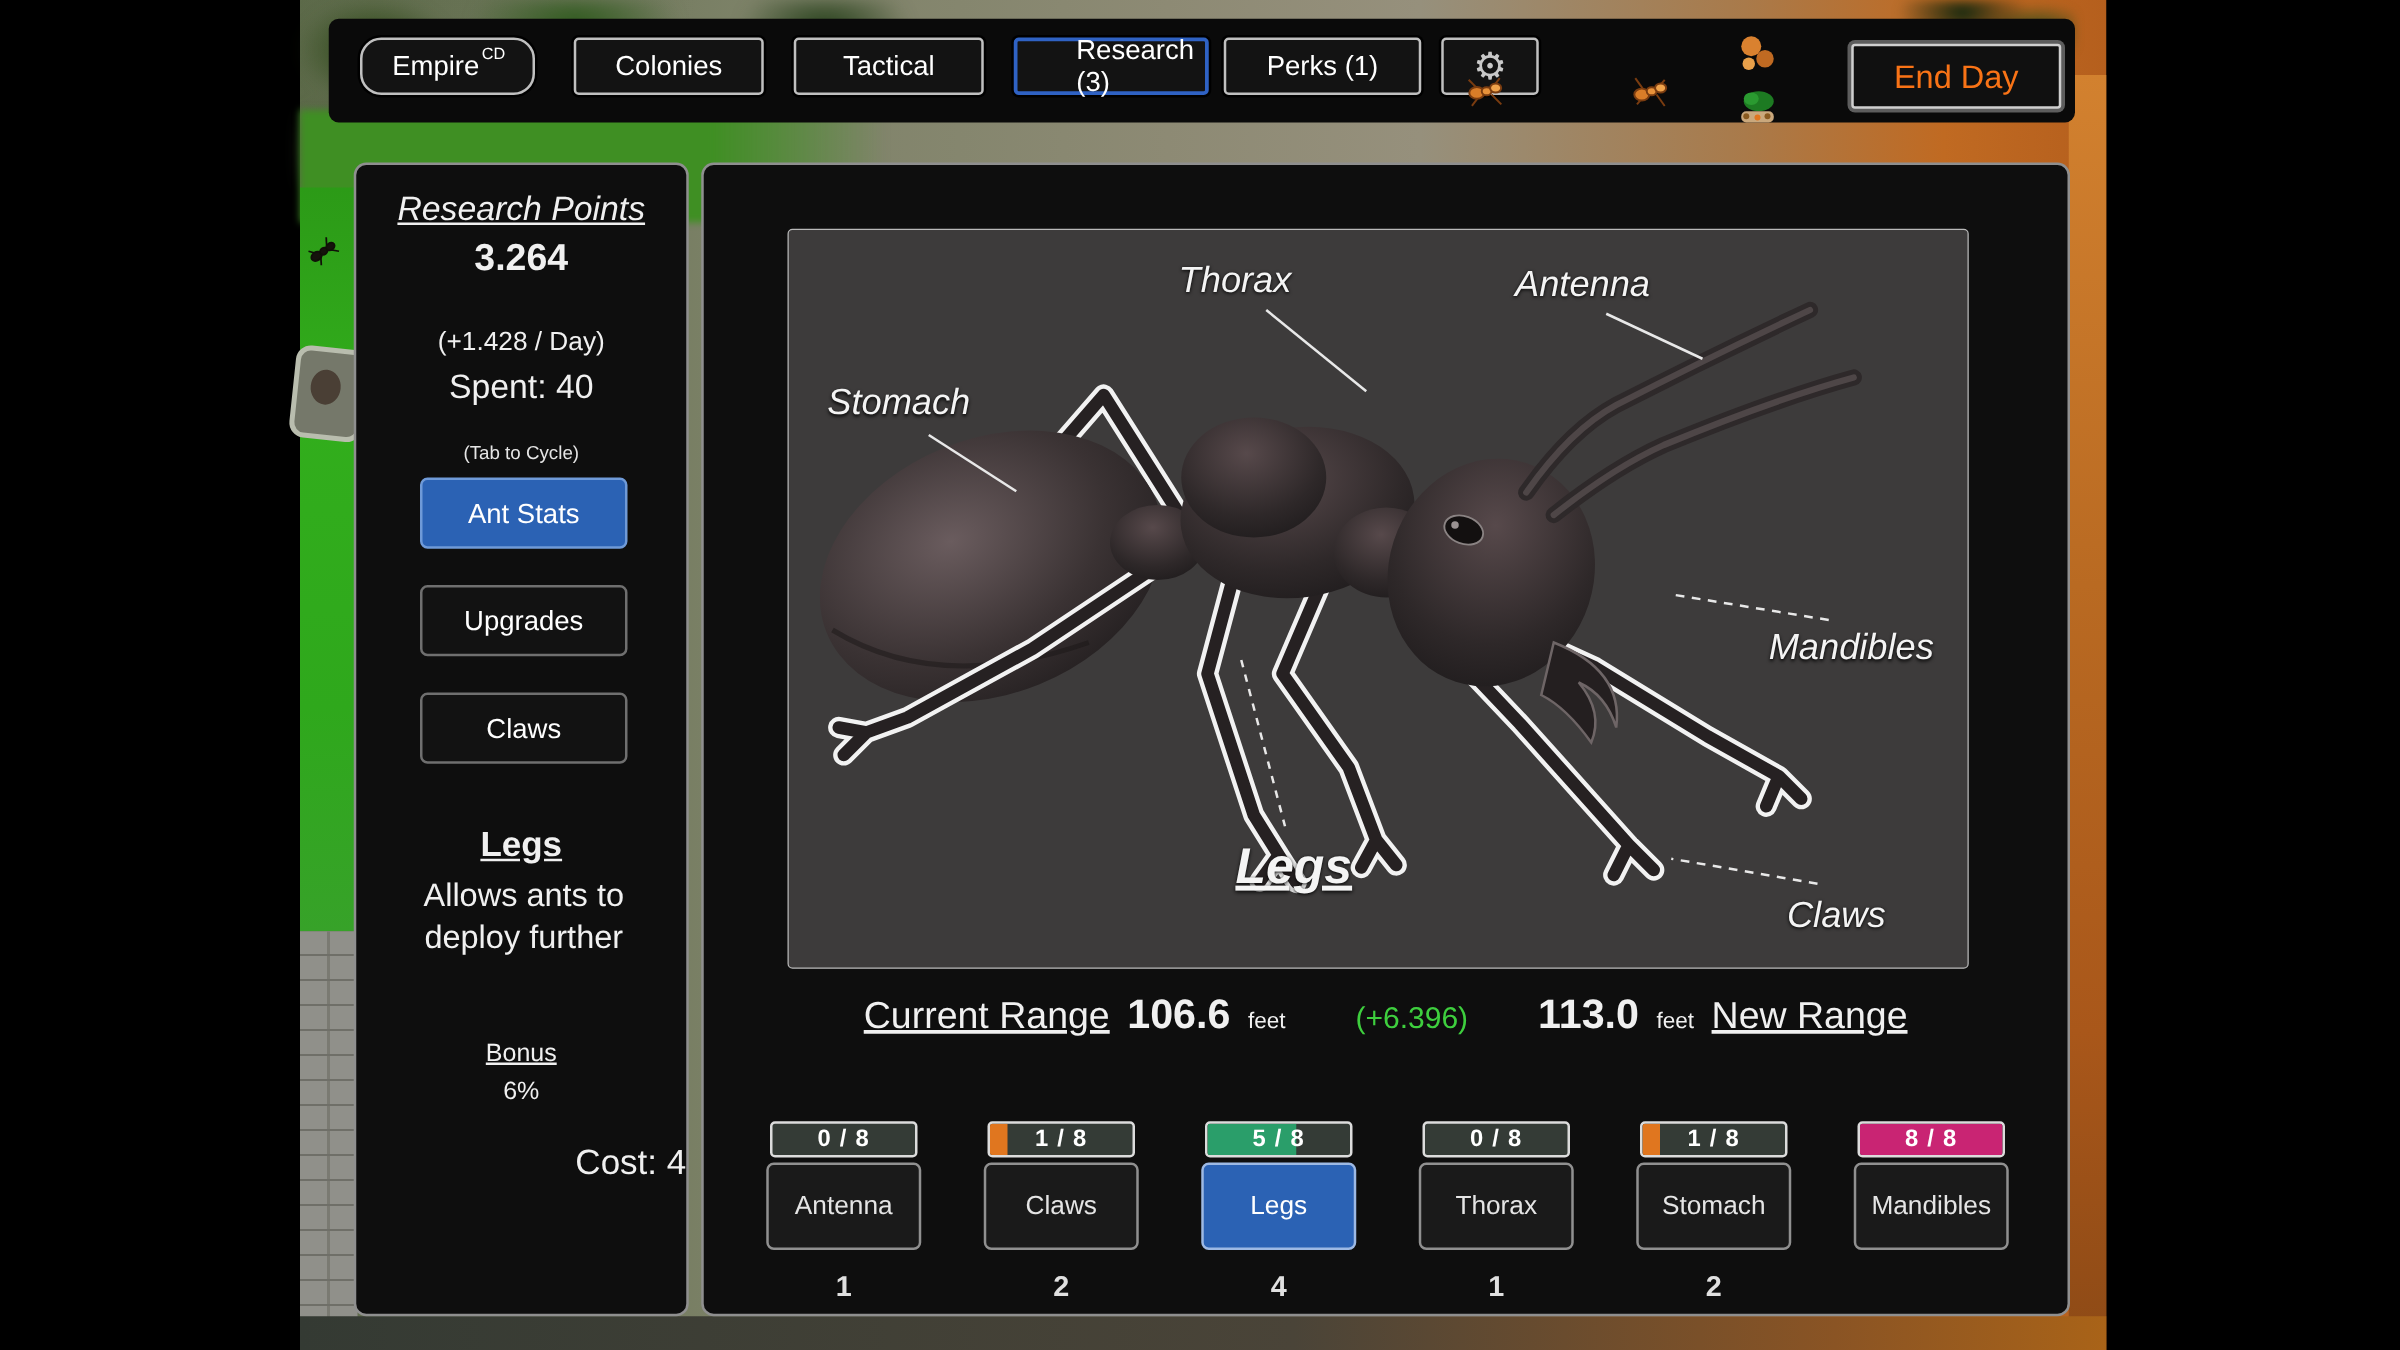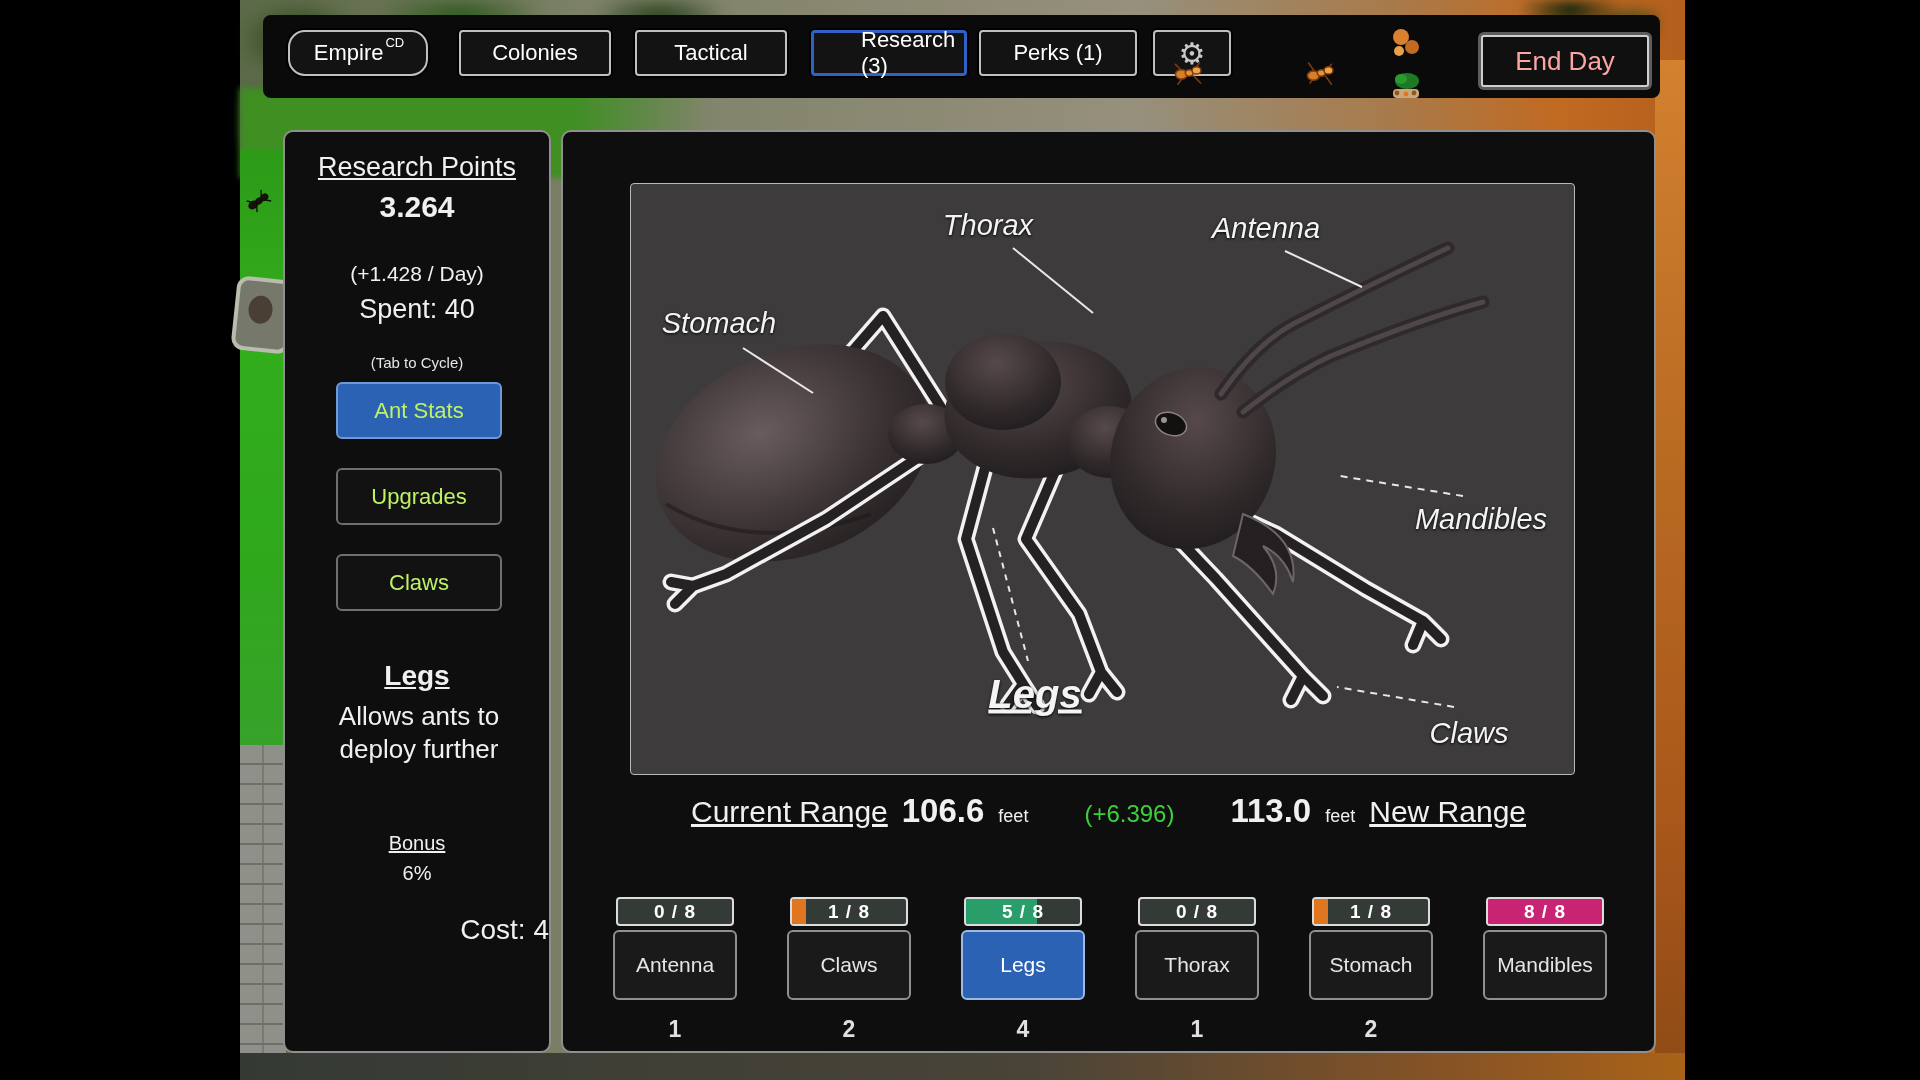--- a/index.html
+++ b/index.html
@@ -39,38 +39,38 @@
   
   .navbar{position:absolute;left:263px;top:15px;width:1397px;height:83px;background:#0a0a0a;
     border-radius:8px;z-index:5;}
   .nav-btn{position:absolute;top:15px;height:46px;background:#131313;border:2px solid #c0c0c0;
     border-radius:4px;color:#fff;font-size:22px;display:flex;align-items:center;justify-content:center;
     box-sizing:border-box;box-shadow:0 0 0 2px #000;cursor:pointer;}
   .nav-btn .sup{font-size:13px;position:relative;top:-11px;left:2px;}
   .nav-btn.active{border:3px solid #2f62c4;}
   .gear-btn{font-family:"DejaVu Sans",sans-serif;font-size:30px;color:#c9c9c9;}
   .endday-btn{position:absolute;top:20px;height:52px;width:168px;background:#101010;
-    border:2px solid #cfcfcf;box-shadow:0 0 0 3px #5d5d5d;border-radius:3px;color:#fca5a5;font-size:26px;
+    border:2px solid #cfcfcf;box-shadow:0 0 0 3px #5d5d5d;border-radius:3px;color:#f97316;font-size:26px;
     display:flex;align-items:center;justify-content:center;box-sizing:border-box;cursor:pointer;}
   .nav-sprite{position:absolute;width:34px;height:40px;}
 
   
   .panel{position:absolute;background:#0e0e0e;border:2px solid #8f8f8f;border-radius:10px;
     box-sizing:border-box;z-index:4;}
 
   
   .sidebar{left:283px;top:130px;width:268px;height:923px;text-align:center;}
-  .sb-title{position:absolute;top:20px;width:100%;font-size:27px;text-decoration:underline;}
+  .sb-title{position:absolute;top:20px;width:100%;font-size:27px;text-decoration:underline;font-style:italic;}
   .sb-points{position:absolute;top:58px;width:100%;font-size:30px;font-weight:bold;}
   .sb-perday{position:absolute;top:102px;width:100%;font-size:21px;margin-top:28px;}
   .sb-spent{position:absolute;top:162px;width:100%;font-size:27px;}
   .sb-hint{position:absolute;top:222px;width:100%;font-size:15px;color:#e5e5e5;}
   .sb-tab{position:absolute;left:51px;width:166px;height:57px;border-radius:6px;font-size:22px;
     display:flex;align-items:center;justify-content:center;background:#121212;border:2px solid #6f6f6f;
-    color:#bef264;box-sizing:border-box;cursor:pointer;}
+    color:#ffffff;box-sizing:border-box;cursor:pointer;}
   .sb-tab.active{background:#2b62b4;border-color:#6f9ad8;}
   .sb-sel-name{position:absolute;top:528px;width:100%;font-size:28px;font-weight:bold;text-decoration:underline;}
   .sb-sel-desc{position:absolute;top:568px;left:18px;width:232px;font-size:26px;line-height:1.25;}
   .sb-bonus-label{position:absolute;top:700px;width:100%;font-size:20px;text-decoration:underline;}
   .sb-bonus-val{position:absolute;top:730px;width:100%;font-size:20px;}
   .sb-cost{position:absolute;top:782px;width:100%;font-size:28px;text-align:right;}
 
   
   .main{left:561px;top:130px;width:1095px;height:923px;}
   .diagram{position:absolute;left:67px;top:51px;width:943px;height:590px;background:#3d3b3b;

